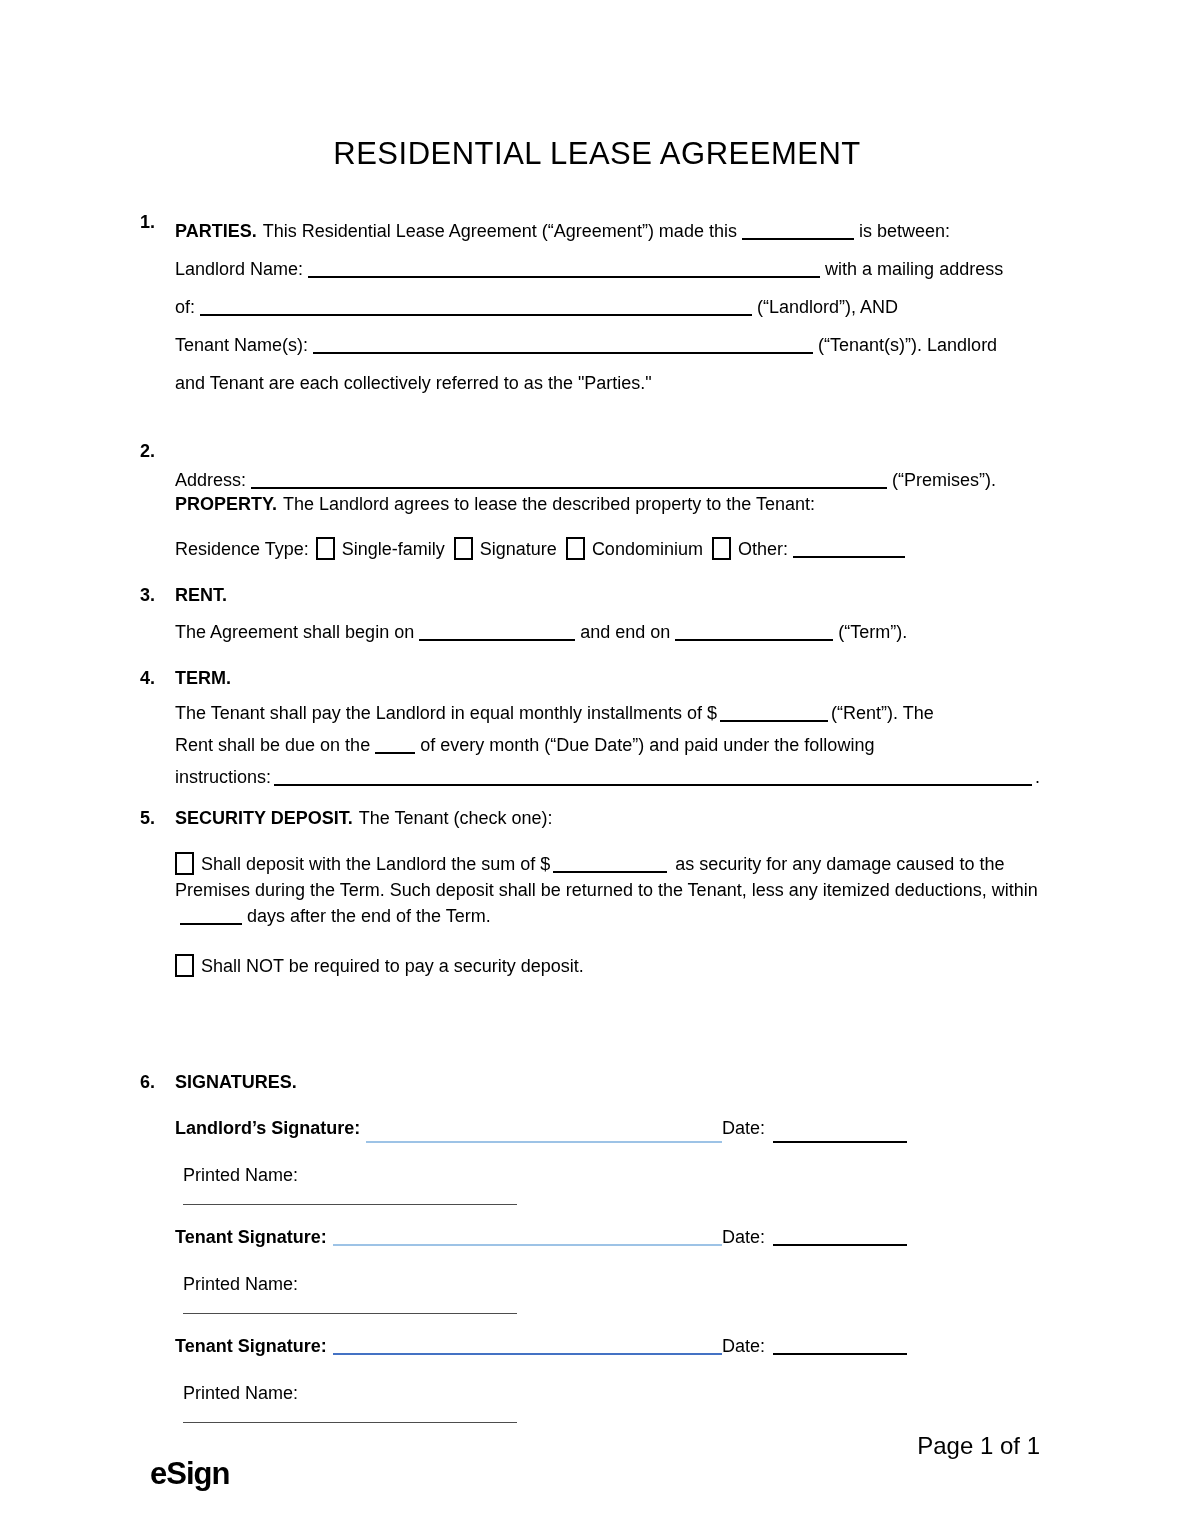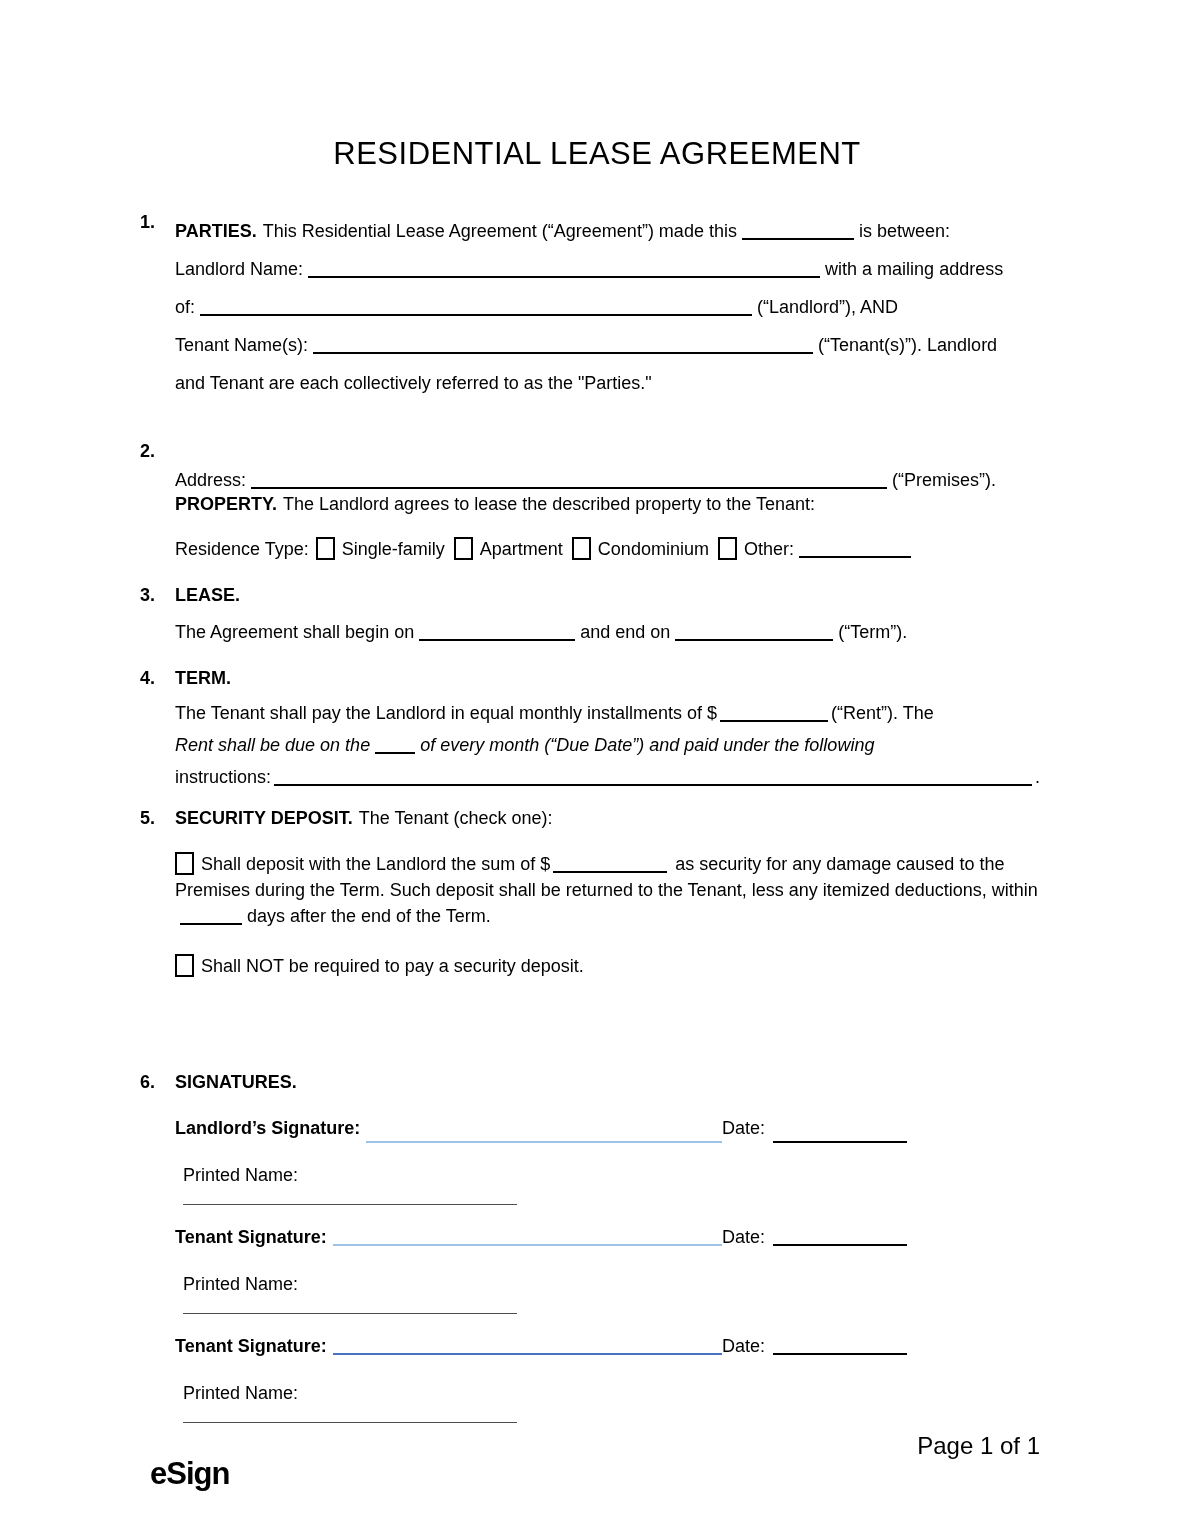--- a/index.html
+++ b/index.html
@@ -89,47 +89,47 @@
   <div class="sec" style="top:439px;">
     <div class="num lh24">2.</div>
     <div class="secbody">
       <div class="line lh24" style="margin-top:29px;">
         <span>Address:</span><span class="blank" style="width:636px"></span><span>(“Premises”).</span>
       </div>
       <div class="line lh24">
         <span class="b mr">PROPERTY.</span><span>The Landlord agrees to lease the described property to the Tenant:</span>
       </div>
       <div class="line lh24" style="margin-top:21px;">
-        <span>Residence Type:</span><span class="cb first"></span><span>Single-family</span><span class="cb"></span><span>Apartment</span><span class="cb"></span><span>Condominium</span><span class="cb"></span><span>Other:</span><span class="blank" style="width:112px"></span>
+        <span>Residence Type:</span><span class="cb first"></span><span>Single-family</span><span class="cb"></span><span>Signature</span><span class="cb"></span><span>Condominium</span><span class="cb"></span><span>Other:</span><span class="blank" style="width:112px"></span>
       </div>
     </div>
   </div>
 
   <div class="sec" style="top:583px;">
     <div class="num lh24">3.</div>
     <div class="secbody">
       <div class="line lh24">
-        <span class="b">LEASE.</span>
+        <span class="b">RENT.</span>
       </div>
       <div class="line lh24" style="margin-top:13px;">
         <span>The Agreement shall begin on</span><span class="blank" style="width:156px"></span><span>and end on</span><span class="blank" style="width:158px"></span><span>(“Term”).</span>
       </div>
     </div>
   </div>
 
   <div class="sec" style="top:666px;">
     <div class="num lh24">4.</div>
     <div class="secbody">
       <div class="line lh24">
         <span class="b">TERM.</span>
       </div>
       <div class="line" style="margin-top:7px;line-height:32px;">
         <span>The Tenant shall pay the Landlord in equal monthly installments of $</span><span class="blank tight" style="width:108px"></span><span>(“Rent”). The</span>
       </div>
-      <div class="line" style="line-height:32px;font-style:italic;">
+      <div class="line" style="line-height:32px;">
         <span>Rent shall be due on the</span><span class="blank" style="width:40px"></span><span>of every month (“Due Date”) and paid under the following</span>
       </div>
       <div class="line" style="line-height:32px;">
         <span>instructions:</span><span class="blank tight" style="width:758px"></span><span>.</span>
       </div>
     </div>
   </div>
 
   <div class="sec" style="top:806px;">
     <div class="num lh24">5.</div>

